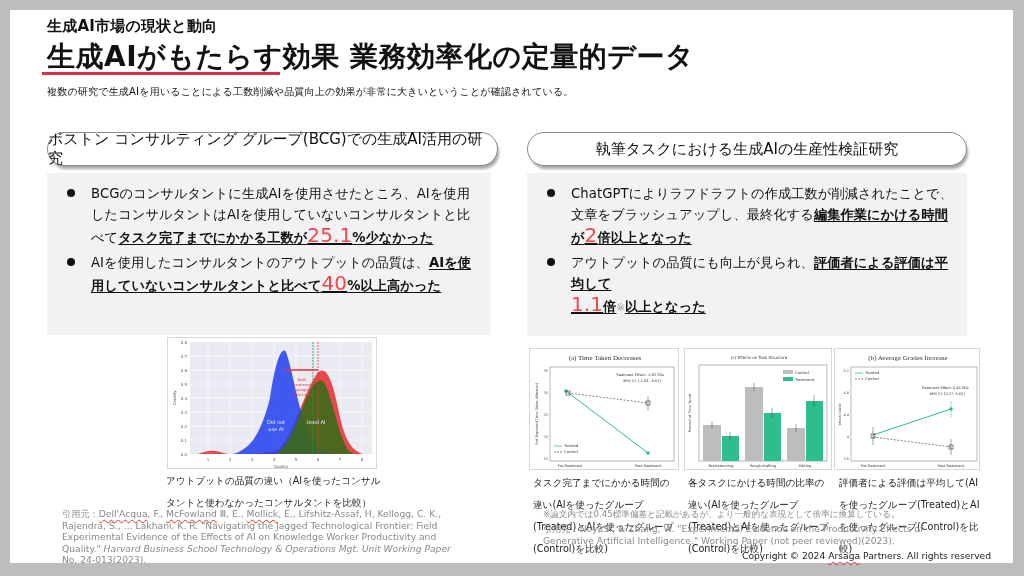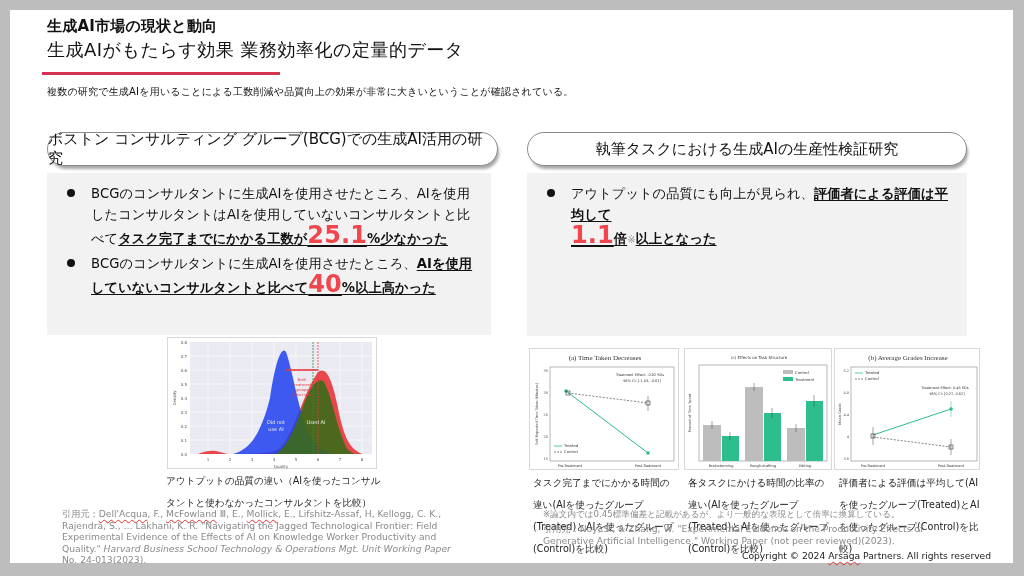--- a/index.html
+++ b/index.html
@@ -2,38 +2,38 @@
 <html><head>
 <meta charset="utf-8">
 <style>
   * { box-sizing: border-box; margin: 0; padding: 0; }
   html, body { width: 1024px; height: 576px; overflow: hidden; }
   body { background: #bdbdbd; font-family: "DejaVu Sans", "Liberation Sans", sans-serif; color: #111; position: relative; }
   .slide { position: absolute; left: 10px; top: 10px; width: 1003px; height: 553px; background: #ffffff; }
   .abs { position: absolute; }
 
   .section-label { left: 47px; top: 17px; font-size: 15px; font-weight: bold; letter-spacing: 0.2px; }
-  .main-title { left: 47px; top: 38px; font-size: 18px; font-weight: normal; letter-spacing: 0.5px; }
+  .main-title { left: 47px; top: 38px; font-size: 28px; font-weight: bold; letter-spacing: 0.5px; }
   .title-underline { left: 42px; top: 72px; width: 238px; height: 3px; background: #d6314f; }
   .lead { left: 47px; top: 85px; font-size: 10px; letter-spacing: 0.2px; }
 
   .pill { height: 34px; border: 1.5px solid #8a8a8a; border-radius: 17px; background: #fff;
           box-shadow: 2px 4px 3px -1px rgba(0,0,0,0.35); display: flex; align-items: center; justify-content: center;
           font-size: 15px; }
   .pill-left { left: 47px; top: 132px; width: 451px; }
   .pill-right { left: 527px; top: 132px; width: 440px; }
 
   .box { background: #f2f2f2; padding: 10px 14px 0 16px; }
   .box-left { left: 47px; top: 173px; width: 444px; height: 162px; }
   .box-right { left: 527px; top: 173px; width: 440px; height: 163px; }
 
   .bullet { position: relative; padding-left: 28px; font-size: 13.2px; line-height: 21px; margin-bottom: 4px; letter-spacing: 0.1px; }
   .bullet .dot { position: absolute; left: 4px; top: 6px; width: 8px; height: 8px; border-radius: 50%; background: #111; }
   .em { font-weight: bold; text-decoration: underline; text-underline-offset: 2px; }
-  .big { color: #f0474f; font-weight: bold; font-size: 24px; text-decoration: underline; text-decoration-color: #111; }
+  .big { color: #f0474f; font-weight: normal; font-size: 20px; text-decoration: underline; text-decoration-color: #111; }
   .note-mark { color: #999; font-size: 10px; font-weight: normal; }
 
   .fig { background: #fff; border: 1px solid #d8d8d8; }
   .fig-left { left: 167px; top: 337px; width: 210px; height: 132px; }
   .fig-a { left: 529px; top: 348px; width: 150px; height: 122px; }
   .fig-b { left: 684px; top: 348px; width: 148px; height: 122px; }
   .fig-c { left: 834px; top: 348px; width: 146px; height: 122px; }
   .fig svg { display: block; }
 
   .caption { font-size: 9.6px; line-height: 22px; color: #222; }
@@ -65,21 +65,21 @@
   <span>ボストン コンサルティング グループ(BCG)での生成AI活用の研究</span>
 </div>
 
 <div class="abs box box-left">
   <div class="bullet">
     <span class="dot"></span>
     <span>BCGのコンサルタントに生成AIを使用させたところ、AIを使用したコンサルタントはAIを使用していないコンサルタントと比べて</span><span class="em">タスク完了までにかかる工数が</span><span class="big">25.1</span><span class="em">%少なかった</span>
   </div>
   <div class="bullet">
     <span class="dot"></span>
-    <span>BCGのコンサルタントに生成AIを使用させたところ、</span><span class="em">AIを使用していないコンサルタントと比べて</span><span class="big">40</span><span class="em">%以上高かった</span>
+    <span>AIを使用したコンサルタントのアウトプットの品質は、</span><span class="em">AIを使用していないコンサルタントと比べて</span><span class="big">40</span><span class="em">%以上高かった</span>
   </div>
 </div>
 
 <div class="abs fig fig-left">
   <svg width="210" height="132" viewBox="0 0 210 132">
     <rect x="22" y="4" width="182" height="112" fill="#eaeaf2"></rect>
     <g stroke="#ffffff" stroke-width="0.6">
       <line x1="22" y1="18" x2="204" y2="18"></line>
         <line x1="22" y1="32" x2="204" y2="32"></line>
       <line x1="22" y1="46" x2="204" y2="46"></line>
@@ -140,20 +140,24 @@
   <span>引用元：</span><span class="sq">Dell'Acqua</span><span>, F., </span><span class="sq">McFowland</span><span> Ⅲ, E., </span><span class="sq">Mollick</span><span>, E., Lifshitz-Assaf, H, Kellogg, C. K., Rajendra, S., … Lakhani, K. R. </span><span>"Navigating the Jagged Technological Frontier: Field Experimental Evidence of the Effects of AI on Knowledge Worker Productivity and Quality." </span><i>Harvard Business School Technology &amp; Operations Mgt. Unit Working Paper</i><span> No. 24-013(2023).</span>
 </div>
 
 <div class="abs pill pill-right">
   <span>執筆タスクにおける生成AIの生産性検証研究</span>
 </div>
 
 <div class="abs box box-right">
   <div class="bullet">
     <span class="dot"></span>
+    <span>ChatGPTによりラフドラフトの作成工数が削減されたことで、文章をブラッシュアップし、最終化する</span><span class="em">編集作業にかける時間が</span><span class="big">2</span><span class="em">倍以上となった</span>
+  </div>
+  <div class="bullet">
+    <span class="dot"></span>
     <span>アウトプットの品質にも向上が見られ、</span><span class="em">評価者による評価は平均して</span><br><span class="big">1.1</span><span class="em">倍</span><span class="note-mark">※</span><span class="em">以上となった</span>
   </div>
 </div>
 
 <div class="abs fig fig-a">
   <svg width="150" height="122" viewBox="0 0 150 122">
     <text x="75" y="11" font-size="7" font-family="Liberation Serif, serif" text-anchor="middle" fill="#333">(a) Time Taken Decreases</text>
     <rect x="20" y="18" width="124" height="94" fill="none" stroke="#888" stroke-width="0.6"></rect>
     <g font-size="3.5" fill="#555" text-anchor="end">
       <text x="18" y="23">35</text>

